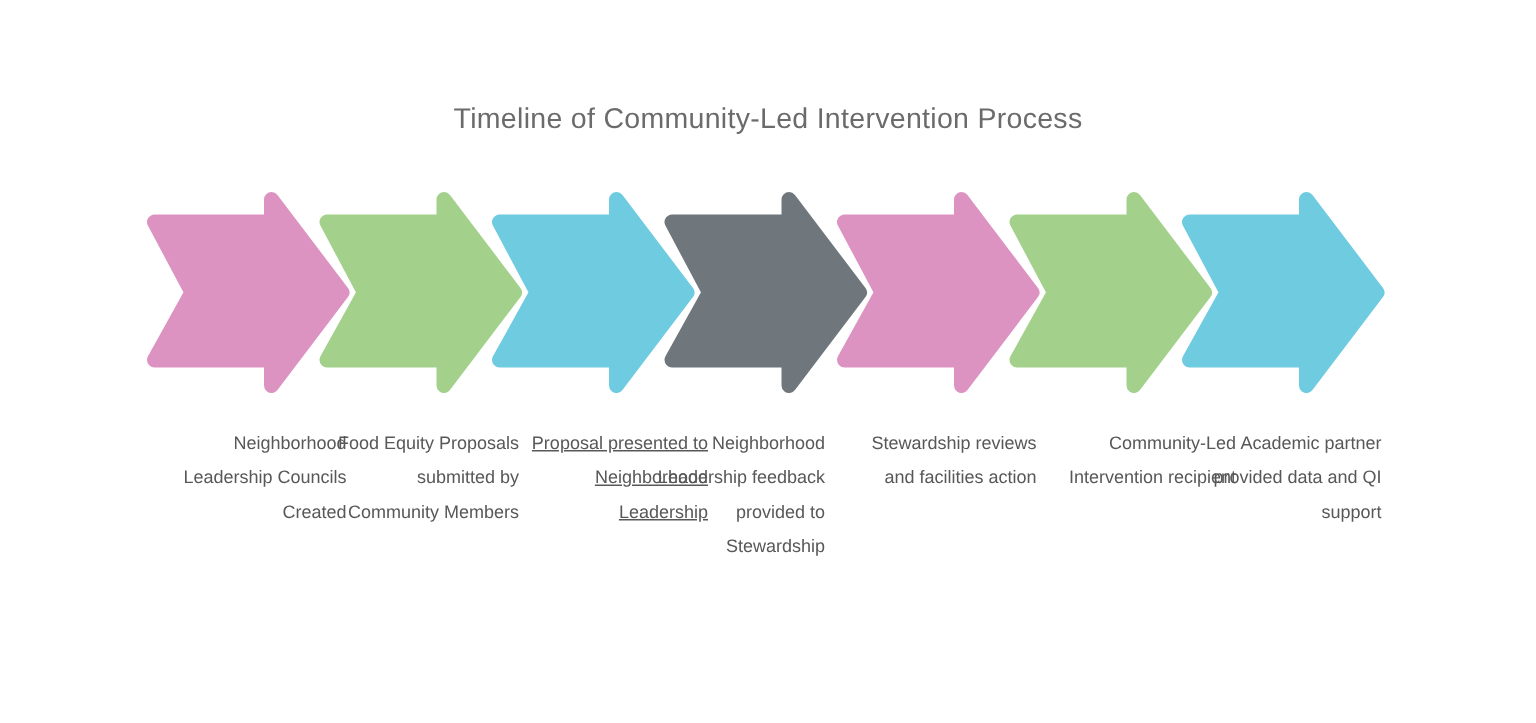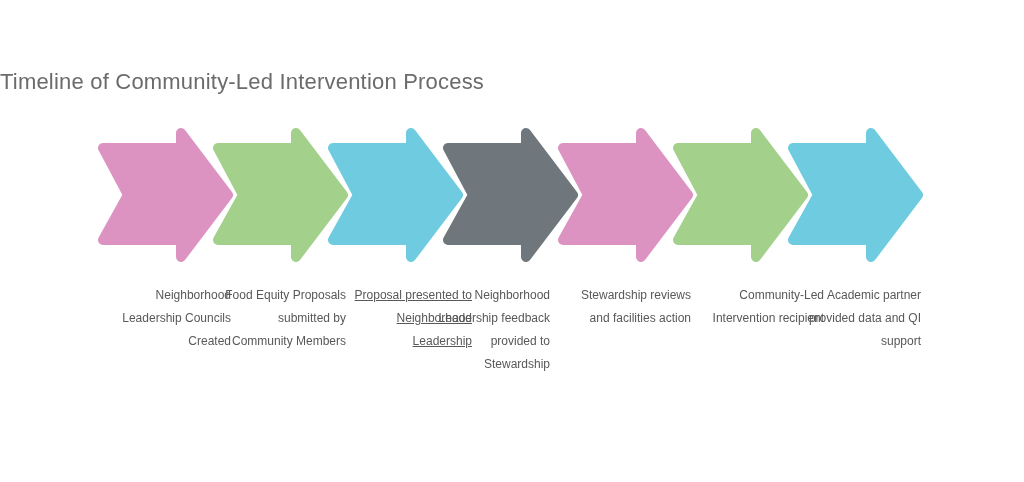--- a/index.html
+++ b/index.html
@@ -1,19 +1,19 @@
 <!DOCTYPE html>
 <html><head>
   <meta charset="utf-8">
   <style>
     html, body { margin: 0; padding: 0; background: #ffffff; }
     body { width: 1024px; height: 482px; position: relative; overflow: hidden;
            font-family: "Liberation Sans", "DejaVu Sans", sans-serif; }
-    .title { position: absolute; left: 0; width: 1024px; top: 69px; text-align: left;
-             font-size: 22px; color: #6b6b6b; letter-spacing: 0.2px; }
+    .title { position: absolute; left: 0; width: 1024px; top: 69px; text-align: center;
+             font-size: 19px; color: #6b6b6b; letter-spacing: 0.2px; }
     .arrows { position: absolute; left: 0; top: 0; width: 1024px; height: 482px; }
     .label { position: absolute; top: 284px; width: 124px; text-align: right;
              font-size: 12px; line-height: 23px; color: #585858; }
   </style>
 </head>
 <body>
 
 <div class="title">Timeline of Community-Led Intervention Process</div>
 
 <svg class="arrows" viewBox="0 0 1024 482" xmlns="http://www.w3.org/2000/svg">

